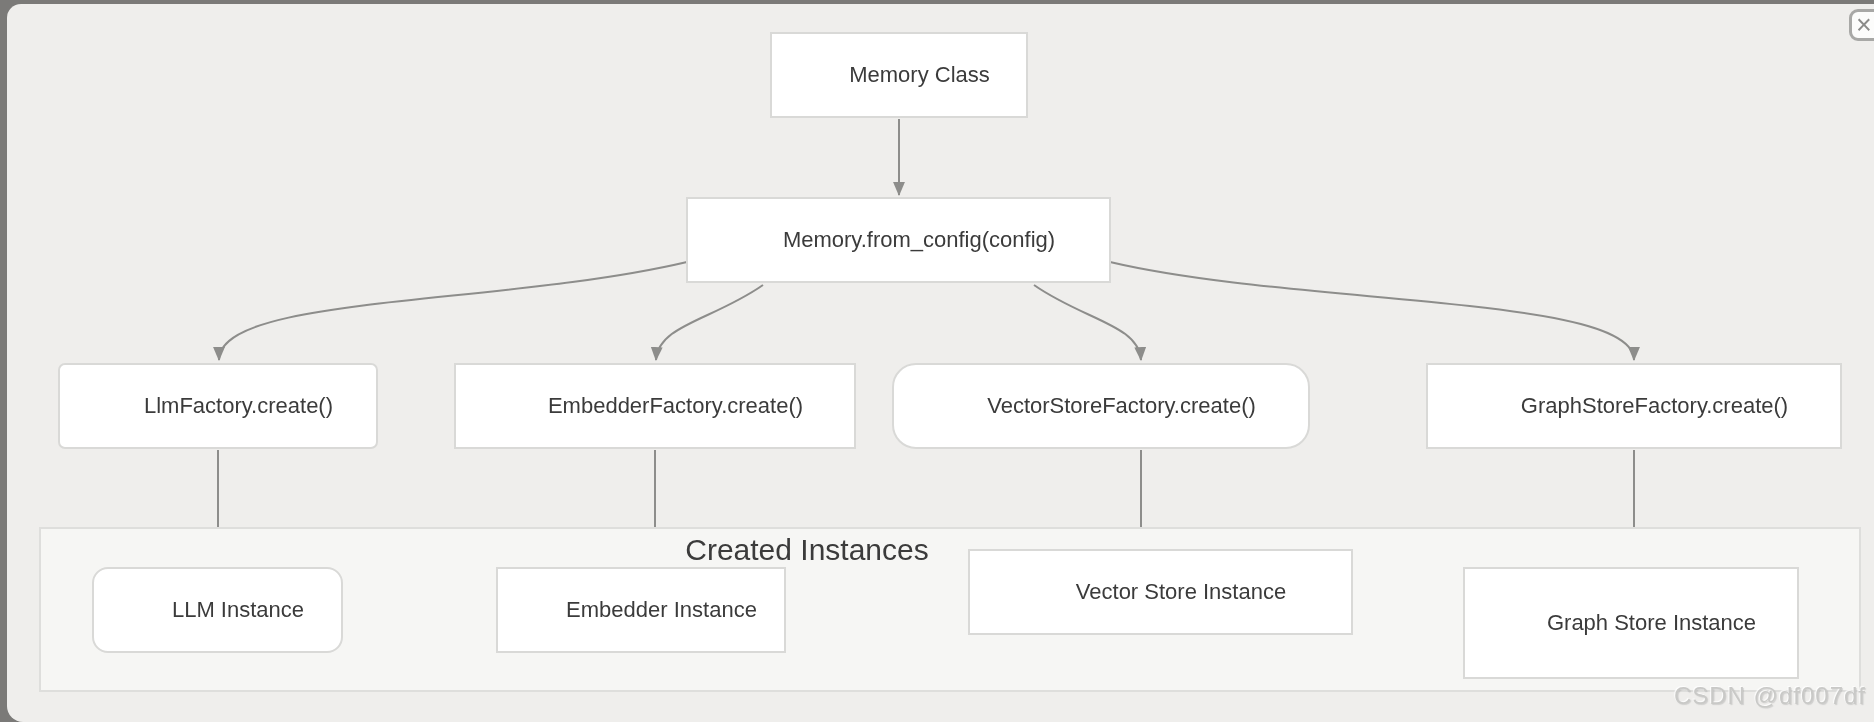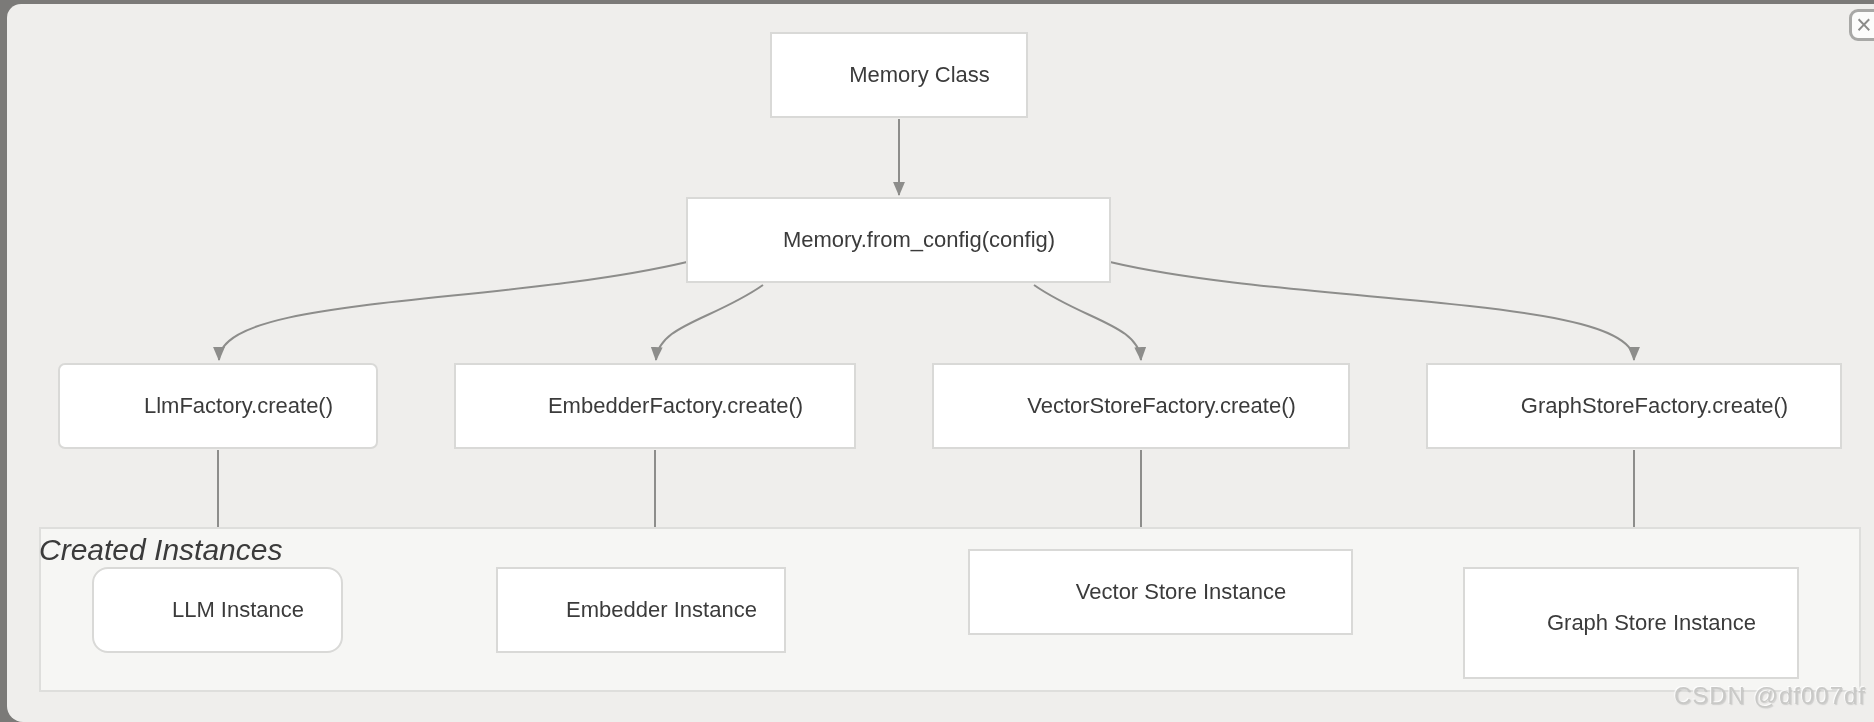--- a/index.html
+++ b/index.html
@@ -28,28 +28,28 @@
     display:flex;align-items:center;justify-content:center;
     font-size:22px;color:var(--text);white-space:nowrap;padding-left:41px;
   }
   #instances-container{
     position:absolute;box-sizing:border-box;
     left:39px;top:527px;width:1822px;height:165px;
     background:var(--container-bg);border:2px solid var(--container-border);
   }
   #instances-label{
     position:absolute;left:39px;top:533px;width:1536px;
-    text-align:left;font-size:30px;color:var(--text);font-style:italic;
+    text-align:center;font-size:30px;color:var(--text);
   }
   
   #n-memory-class        {left:770px; top:32px;  width:258px; height:86px;}
   #n-from-config         {left:686px; top:197px; width:425px; height:86px;}
   #n-llm-factory         {left:58px;  top:363px; width:320px; height:86px;border-radius:7px;}
   #n-embedder-factory    {left:454px; top:363px; width:402px; height:86px;}
-  #n-vector-factory      {left:932px; top:363px; width:418px; height:86px;}
+  #n-vector-factory      {left:892px; top:363px; width:418px; height:86px;border-radius:24px;}
   #n-graph-factory       {left:1426px;top:363px; width:416px; height:86px;}
   #n-llm-instance        {left:92px;  top:567px; width:251px; height:86px;border-radius:16px;}
   #n-embedder-instance   {left:496px; top:567px; width:290px; height:86px;}
   #n-vector-instance     {left:968px; top:549px; width:385px; height:86px;}
   #n-graph-instance      {left:1463px;top:567px; width:336px; height:112px;}
   #close-button{
     position:absolute;left:1849px;top:9px;width:44px;height:32px;
     box-sizing:border-box;background:#fcfcfb;
     border:3px solid var(--close-border);border-radius:9px;
     display:flex;align-items:center;justify-content:flex-start;

